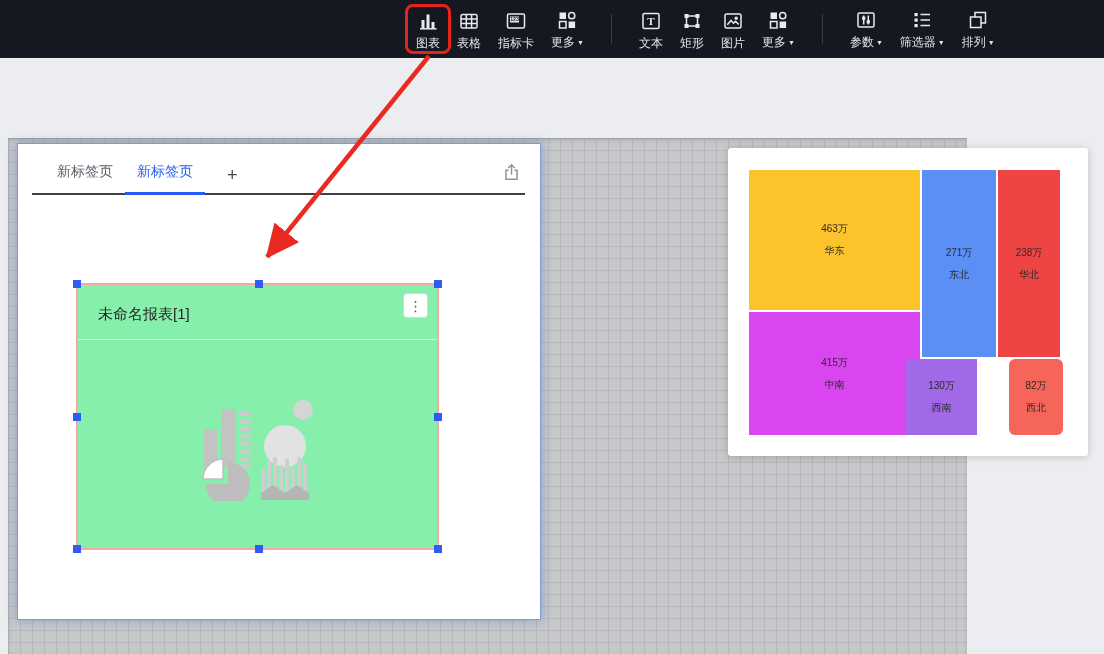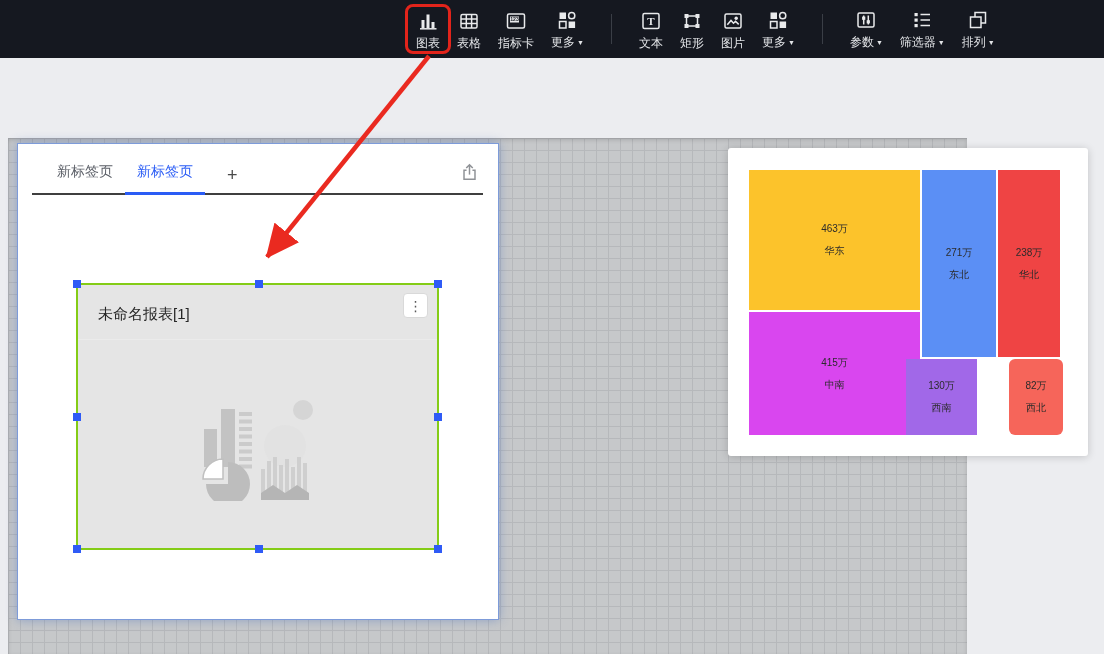--- a/index.html
+++ b/index.html
@@ -40,21 +40,21 @@
     background-color: #c6c8ca;
     background-image:
       linear-gradient(#b6b8bb 1px, transparent 1px),
       linear-gradient(90deg, #b6b8bb 1px, transparent 1px);
     background-size: 12px 12px;
     box-shadow: inset 0 2px 4px rgba(0,0,0,.15);
   }
 
   
   .tab-card {
-    position: absolute; left: 17px; top: 143px; width: 482px; height: 477px;
+    position: absolute; left: 17px; top: 143px; width: 524px; height: 477px;
     background: #ffffff; border: 1px solid #7d9bd9;
     box-shadow: 0 0 10px rgba(70,110,190,.45);
     z-index: 10;
     text-align: center;
   }
   .tabs-row {
     display: flex; align-items: flex-end; height: 51px;
     margin: 0 15px 0 14px; border-bottom: 2px solid #3f3f3f;
     padding-left: 13px; position: relative;
   }
@@ -71,21 +71,21 @@
     cursor: pointer; line-height: 18px;
   }
   .share-btn {
     position: absolute; right: 3px; bottom: 10px; width: 22px; height: 22px;
     cursor: pointer; display: flex; align-items: center; justify-content: center;
   }
 
   
   .report-widget {
     position: absolute; left: 58px; top: 139px; width: 363px; height: 267px;
-    background: #e5e5e5; border: 2px solid #84cc16;
+    background: #86efac; border: 2px solid #fca5a5;
   }
   .rw-title {
     position: absolute; left: 20px; top: 20px; font-size: 15px; color: #262626;
   }
   .rw-more {
     position: absolute; right: 9px; top: 8px; width: 25px; height: 25px;
     border: 1px solid #d9d9d9; border-radius: 4px; background: #fff;
     color: #595959; font-size: 14px; display: flex; align-items: center;
     justify-content: center; cursor: pointer; line-height: 1;
   }

